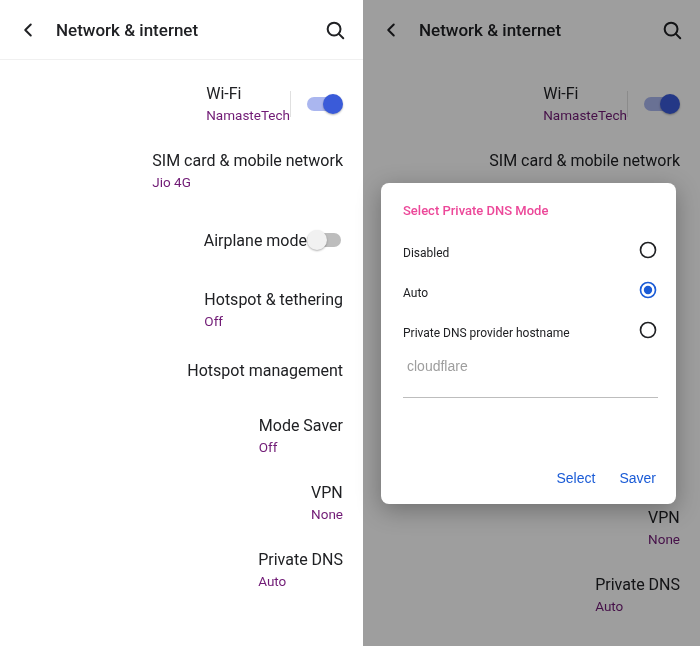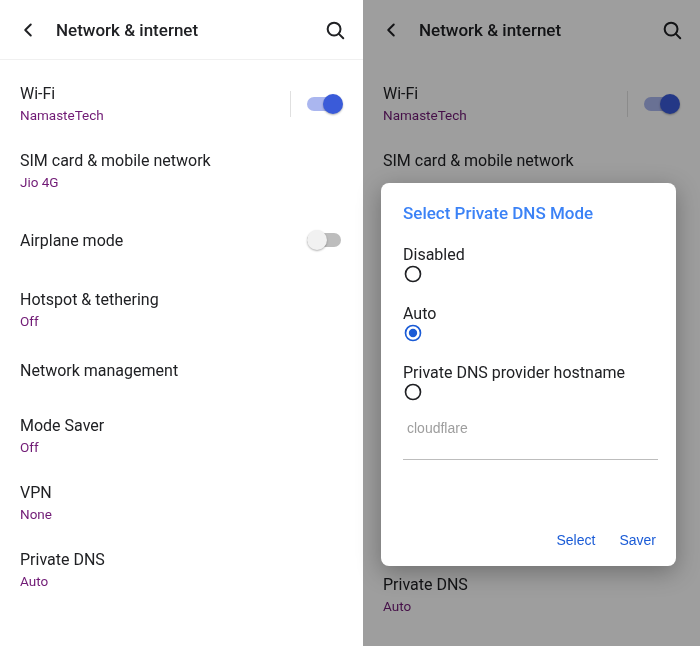--- a/index.html
+++ b/index.html
@@ -10,36 +10,36 @@
   .pane-right { width: 337px; background: #fff; }
   .overlay { position: absolute; inset: 0; background: rgba(0,0,0,0.38); }
 
   .appbar { display: flex; align-items: center; height: 60px; padding: 0 16px; border-bottom: 1px solid rgba(0,0,0,0.06); }
   .pane-right .appbar { border-bottom: none; }
   .appbar .back { width: 24px; height: 24px; display: flex; align-items: center; justify-content: center; color: #202124; }
   .appbar .title { font-size: 17px; font-weight: 500; color: #202124; margin-left: 16px; flex: 1; }
   .appbar .search { width: 24px; height: 24px; display: flex; align-items: center; justify-content: center; color: #202124; }
 
   .list { padding-top: 10px; }
-  .item { padding: 14px 20px; display: flex; align-items: center; justify-content: space-between; }
+  .item { padding: 14px 20px; display: flex; align-items: center; justify-content: flex-end; }
   .item .txt { display: flex; flex-direction: column; }
   .item .primary { font-size: 16px; font-weight: 400; color: #202124; }
   .item .secondary { font-size: 13.5px; color: #701a75; margin-top: 4px; }
 
   .switch { position: relative; width: 36px; height: 20px; }
   .switch .track { position: absolute; top: 3px; left: 0; width: 34px; height: 14px; border-radius: 7px; background: #bdbdbd; }
   .switch .thumb { position: absolute; top: 0; left: 0; width: 20px; height: 20px; border-radius: 50%; background: #f1f1f1; box-shadow: 0 1px 2px rgba(0,0,0,0.3); }
   .switch.on .track { background: #aab6ef; }
   .switch.on .thumb { left: 16px; background: #3a5bd9; }
   .sw-wrap { display:flex; align-items:center; }
   .sw-divider { width:1px; height:26px; background:#e0e0e0; margin-right:16px; }
 
   .dialog { position: absolute; left: 18px; right: 24px; top: 183px; background: #fff; border-radius: 8px; box-shadow: 0 6px 24px rgba(0,0,0,0.3); padding: 20px 0 12px 0; }
-  .dialog-title { font-size: 17px; font-weight: 500; color: #3b82f6; padding: 0 22px 12px 22px; }
-  .radio-row { display: flex; align-items: flex-start; justify-content: space-between; padding: 10px 18px 10px 22px; font-size: 16px; color: #202124; flex-direction: column; }
+  .dialog-title { font-size: 13px; font-weight: 500; color: #ec4899; padding: 0 22px 12px 22px; }
+  .radio-row { display: flex; align-items: flex-end; justify-content: space-between; padding: 10px 18px 10px 22px; font-size: 12px; color: #202124; }
   .radio { width: 20px; height: 20px; }
   .radio svg { display:block; }
   .input-row { padding: 2px 18px 2px 22px; }
   .dns-input { width: 100%; border: none; border-bottom: 1px solid #bdbdbd; font-size: 14px; padding: 6px 4px 23px 4px; outline: none; color: #202124; background: transparent; }
   .dns-input::placeholder { color: #9e9e9e; }
   .dialog-actions { display: flex; justify-content: flex-end; gap: 24px; padding: 70px 20px 6px 0; }
   .dialog-actions .btn { font-size: 14px; font-weight: 500; color: #1a5bd6; background: none; border: none; cursor: pointer; }
 
   svg { display: block; }
 </style>
@@ -99,21 +99,21 @@
 
       <div class="item">
         <div class="txt">
           <span class="primary">Hotspot &amp; tethering</span>
           <span class="secondary">Off</span>
         </div>
       </div>
 
       <div class="item" style="padding-top:18px;padding-bottom:22px;">
         <div class="txt">
-          <span class="primary">Network management</span>
+          <span class="primary">Hotspot management</span>
         </div>
       </div>
 
       <div class="item">
         <div class="txt">
           <span class="primary">Mode Saver</span>
           <span class="secondary">Off</span>
         </div>
       </div>
 

